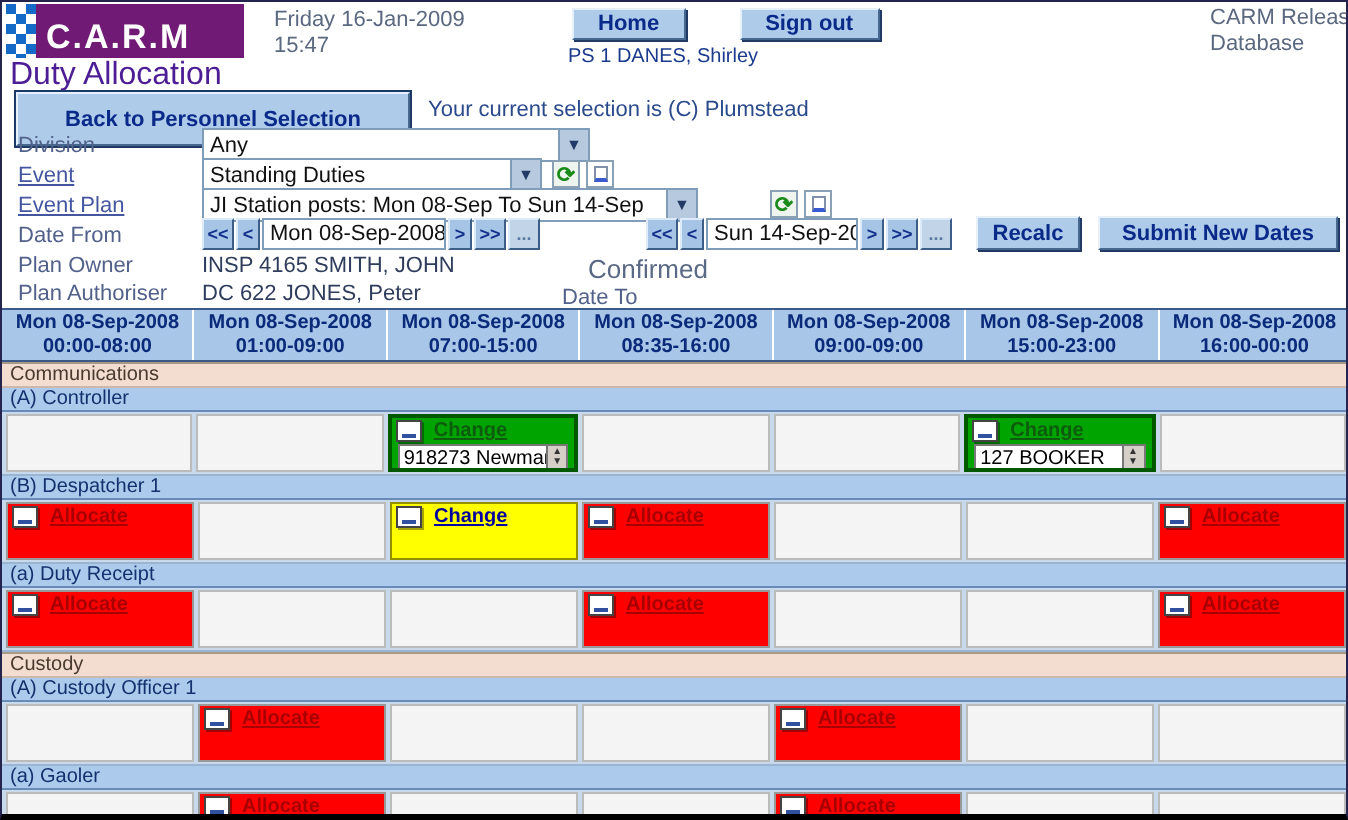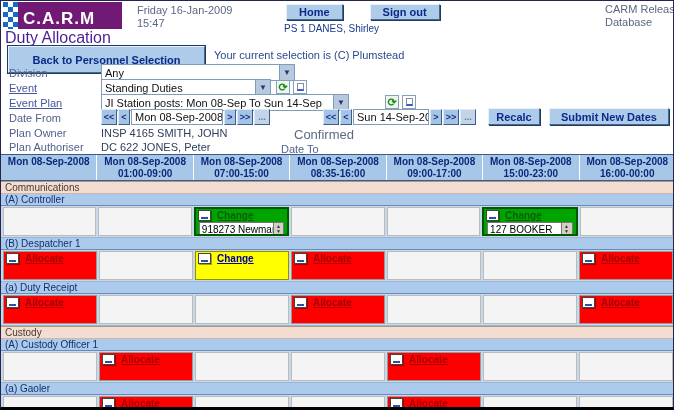--- a/index.html
+++ b/index.html
@@ -163,36 +163,37 @@
   <div class="flabel" style="top:126px">Plan Owner</div>
   <div class="fvalue" style="top:126px">INSP 4165 SMITH, JOHN</div>
   <div class="status">Confirmed</div>
   <div class="flabel" style="top:140px">Plan Authoriser</div>
   <div class="fvalue" style="top:140px">DC 622 JONES, Peter</div>
 
   <div class="grid">
       <div class="g-header">
         <div class="g-hcell">
           <div>Mon 08-Sep-2008</div>
+          <div>00:00-08:00</div>
         </div>
         <div class="g-hcell">
           <div>Mon 08-Sep-2008</div>
           <div>01:00-09:00</div>
         </div>
         <div class="g-hcell">
           <div>Mon 08-Sep-2008</div>
           <div>07:00-15:00</div>
         </div>
         <div class="g-hcell">
           <div>Mon 08-Sep-2008</div>
           <div>08:35-16:00</div>
         </div>
         <div class="g-hcell">
           <div>Mon 08-Sep-2008</div>
-          <div>09:00-17:00</div>
+          <div>09:00-09:00</div>
         </div>
         <div class="g-hcell">
           <div>Mon 08-Sep-2008</div>
           <div>15:00-23:00</div>
         </div>
         <div class="g-hcell">
           <div>Mon 08-Sep-2008</div>
           <div>16:00-00:00</div>
         </div>
       </div>

